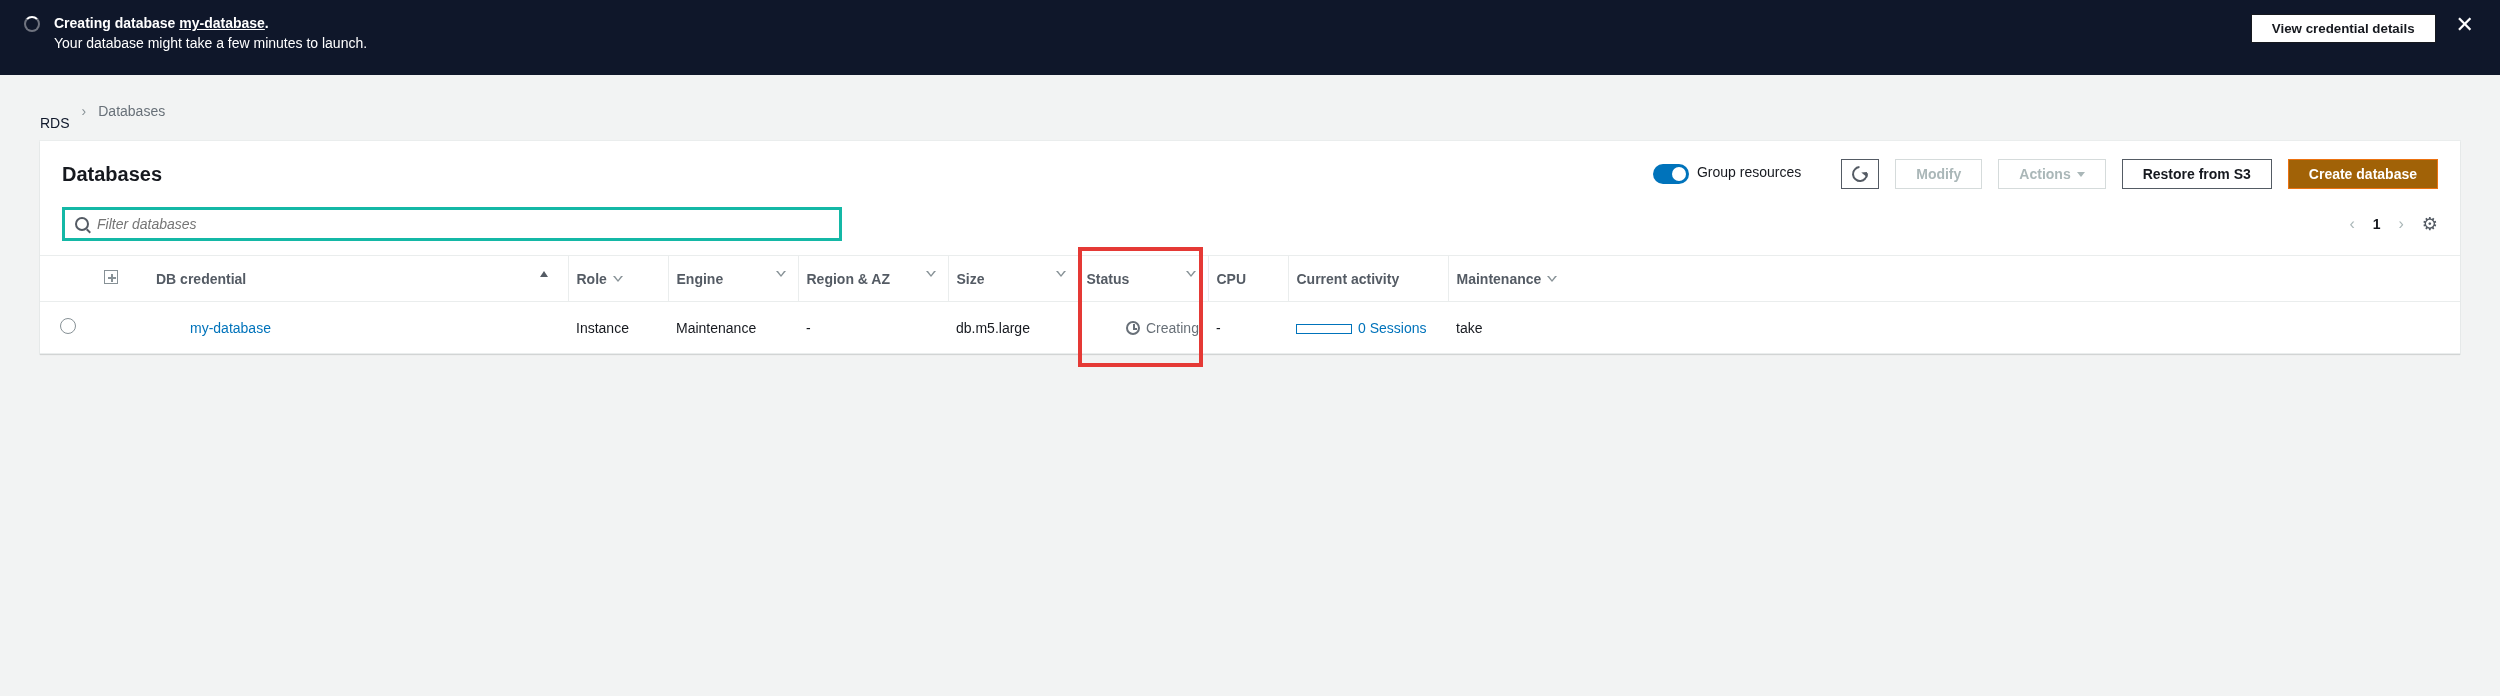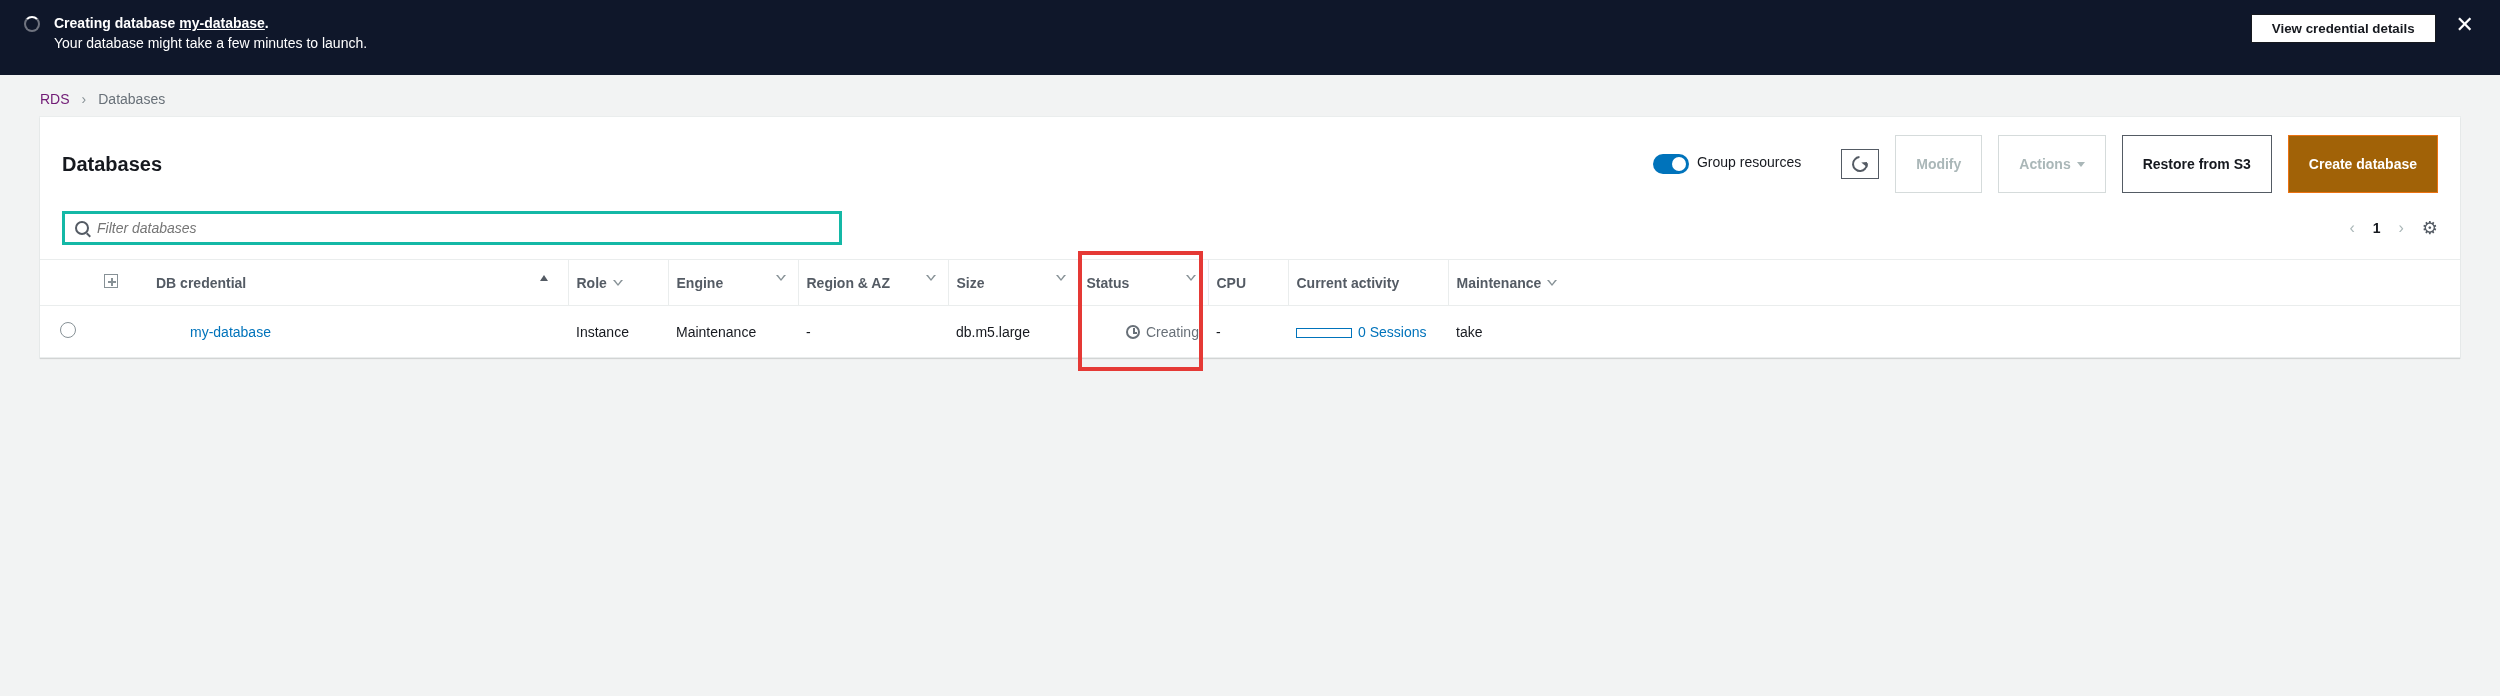--- a/index.html
+++ b/index.html
@@ -51,21 +51,21 @@
 
   
   .breadcrumb {
     padding: 16px 40px 10px 40px;
     color: #687078;
     font-size: 14px;
     display: flex;
     align-items: center;
     gap: 12px;
   }
-  .breadcrumb a { color: #701a75; text-decoration: none; }
+  .breadcrumb a { color: #0f172a; text-decoration: none; margin-top: 24px; }
   .breadcrumb .chev { color: #879196; }
 
   
   .panel {
     background: #fff;
     margin: 0 40px 24px 40px;
     box-shadow: 0 1px 1px rgba(0,0,0,0.1), 0 0 0 1px #eaeded;
   }
   .panel-header {
     display: flex;
@@ -81,21 +81,21 @@
     width: 36px; height: 20px; background: #0073bb; border-radius: 10px; position: relative; cursor: pointer;
   }
   .toggle-knob {
     width: 14px; height: 14px; background: #fff; border-radius: 50%; position: absolute; top: 3px; right: 3px;
   }
 
   
   .btn {
     border: 1px solid #545b64;
     background: #fff;
-    padding: 20px 20px;
+    padding: 6px 20px;
     font-weight: 700;
     color: #16191f;
     cursor: pointer;
     display: inline-flex;
     align-items: center;
     gap: 6px;
     font-size: 14px;
   }
   .btn.disabled { color: #aab7b8; border-color: #d5dbdb; cursor: default; }
   .btn-icon { padding: 6px 10px; }

